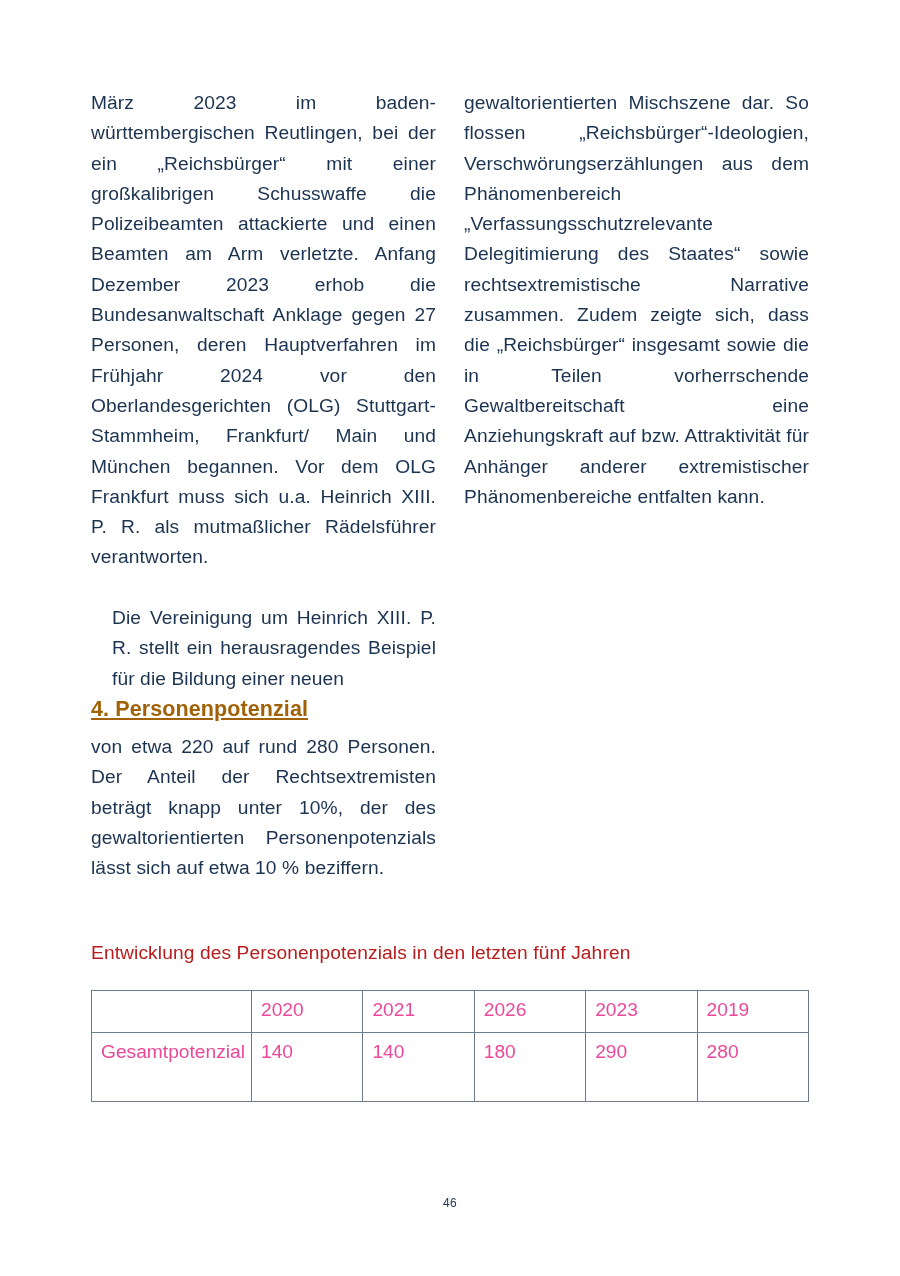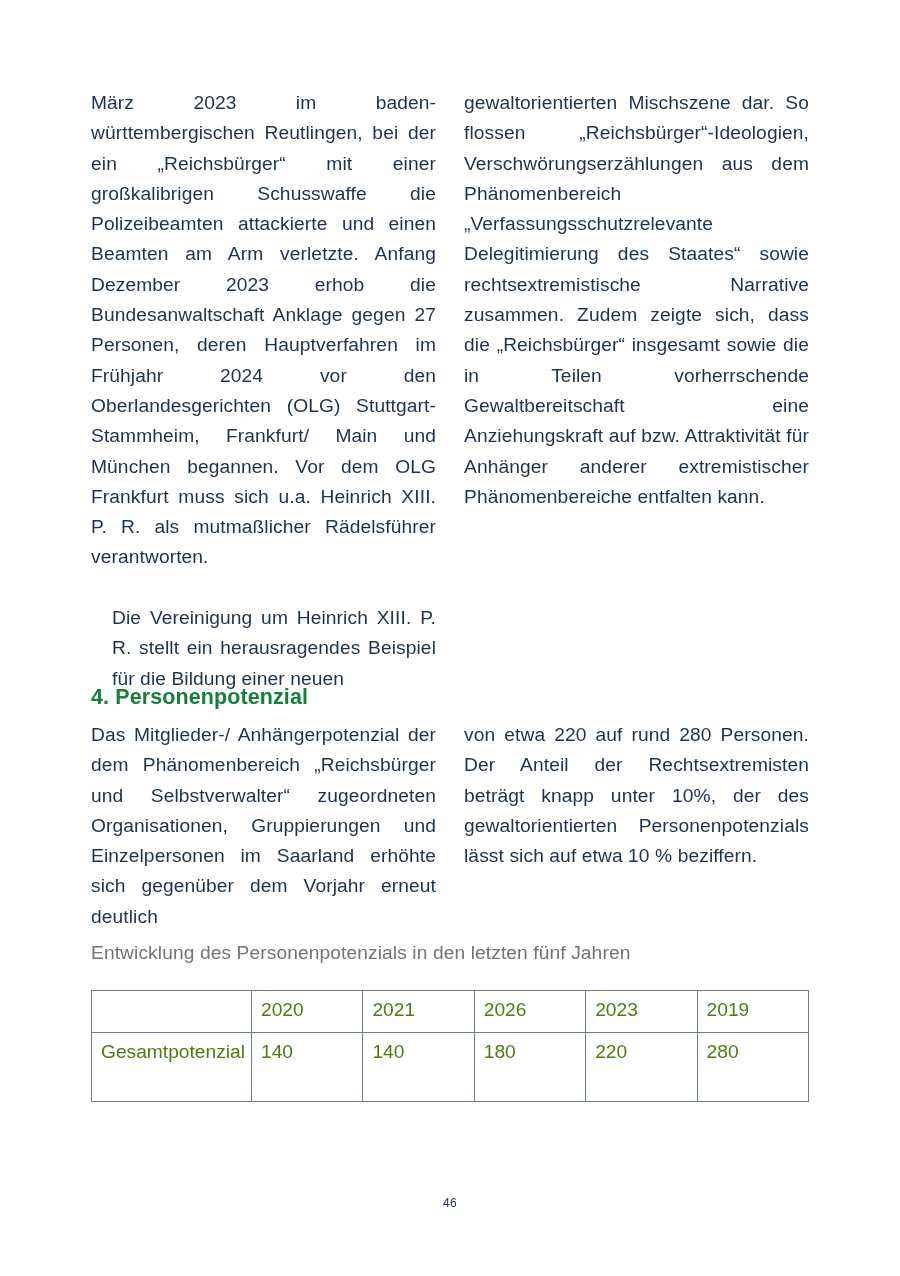--- a/index.html
+++ b/index.html
@@ -44,64 +44,65 @@
   p.body + p.body { margin-top: 30.3px; margin-left: 21px; }
 
   
   .section4 {
     position: absolute;
     left: 91px;
     top: 683px;
     width: 718px;
   }
   h2.section-heading {
-    margin: 0 0 9px 0;
+    margin: 12px 0 9px 0;
     font-size: 21.5px;
     font-weight: bold;
     line-height: 28px;
     letter-spacing: 0.1px;
-    color: #15803d;
+    color: #a16207;
+    text-decoration: underline;
   }
   .section4 .columns-inner {
     display: flex;
     justify-content: space-between;
     width: 718px;
   }
   .section4 .col { width: 345px; }
 
   
   .table-block {
     position: absolute;
     left: 91px;
     top: 940px;
     width: 718px;
   }
   .table-caption {
     margin: 0 0 24px 0;
     font-size: 19.2px;
     line-height: 26px;
     letter-spacing: 0.1px;
-    color: #737373;
+    color: #b91c1c;
   }
   table.potenzial {
     border-collapse: collapse;
     width: 717px;
     table-layout: fixed;
     border: 1.6px solid #0e2c46;
   }
   table.potenzial td,
   table.potenzial th {
     border: 1px solid #6d7c8c;
     padding: 5px 9px 7px 9px;
     font-size: 19.2px;
     line-height: 28px;
     font-weight: normal;
     text-align: left;
     vertical-align: top;
-    color: #4d7c0f;
+    color: #ec4899;
   }
   table.potenzial col.c-label { width: 160px; }
   table.potenzial col.c-year  { width: 111.4px; }
 
   thead td { height: 29px; }
   tbody td { height: 56px; }
 
   
   .folio {
     position: absolute;
@@ -125,23 +126,20 @@
       <p class="body">Die Vereinigung um Heinrich XIII. P. R. stellt ein herausragendes Beispiel für die Bildung einer neuen</p>
     </div>
     <div class="col col-right">
       <p class="body">gewaltorientierten Mischszene dar. So flossen „Reichsbürger“-Ideologien, Verschwörungserzählungen aus dem Phänomenbereich „Verfassungsschutzrelevante Delegitimierung des Staates“ sowie rechtsextremistische Narrative zusammen. Zudem zeigte sich, dass die „Reichsbürger“ insgesamt sowie die in Teilen vorherrschende Gewaltbereitschaft eine Anziehungskraft auf bzw. Attraktivität für Anhänger anderer extremistischer Phänomenbereiche entfalten kann.</p>
     </div>
   </div>
 
   <div class="section4">
     <h2 class="section-heading">4. Personenpotenzial</h2>
     <div class="columns-inner">
-      <div class="col col-left">
-        <p class="body">Das Mitglieder-/ Anhängerpotenzial der dem Phänomenbereich „Reichsbürger und Selbstverwalter“ zugeordneten Organisationen, Gruppierungen und Einzelpersonen im Saarland erhöhte sich gegenüber dem Vorjahr erneut deutlich</p>
-      </div>
       <div class="col col-right">
         <p class="body">von etwa 220 auf rund 280 Personen. Der Anteil der Rechtsextremisten beträgt knapp unter 10%, der des gewaltorientierten Personenpotenzials lässt sich auf etwa 10 % beziffern.</p>
       </div>
     </div>
   </div>
 
   <div class="table-block">
     <p class="table-caption">Entwicklung des Personenpotenzials in den letzten fünf Jahren</p>
 
     <table class="potenzial">
@@ -162,21 +160,21 @@
           <td>2023</td>
           <td>2019</td>
         </tr>
       </thead>
       <tbody>
         <tr>
           <td>Gesamtpotenzial</td>
           <td>140</td>
           <td>140</td>
           <td>180</td>
-          <td>220</td>
+          <td>290</td>
           <td>280</td>
         </tr>
       </tbody>
     </table>
   </div>
 
   <div class="folio">46</div>
 
 </div>
 

